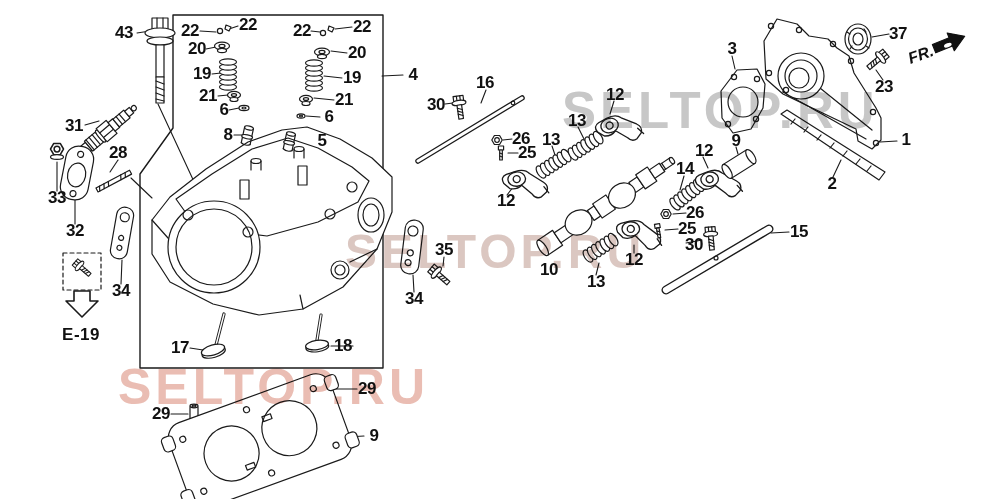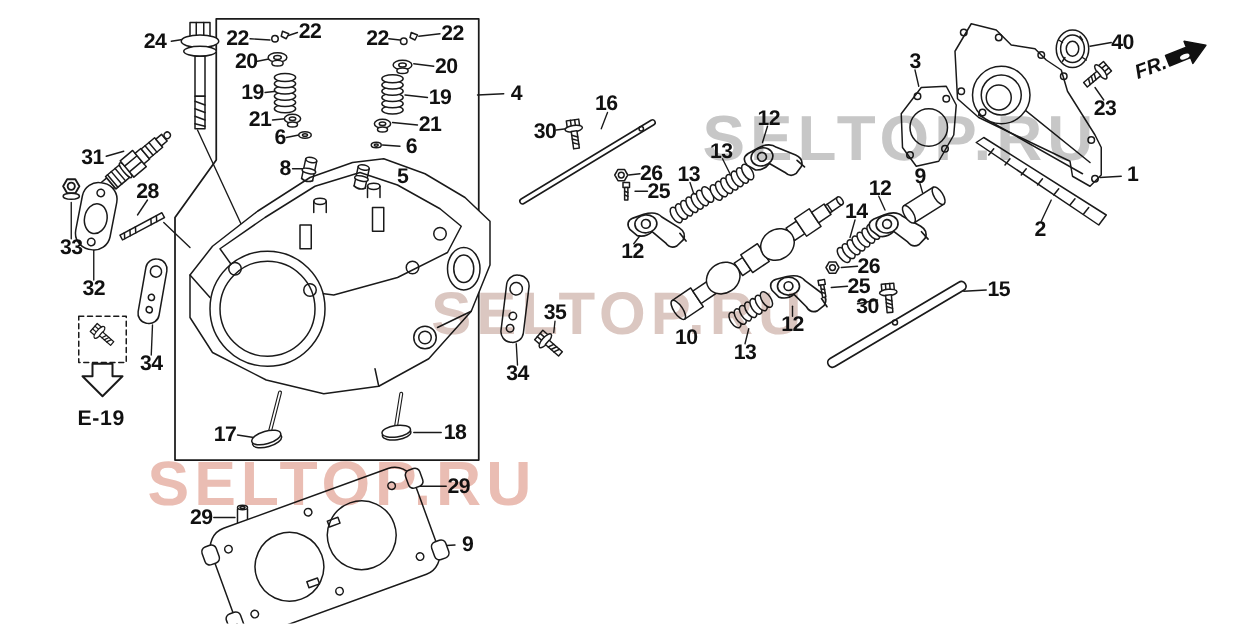--- a/index.html
+++ b/index.html
@@ -422,21 +422,21 @@
     </g>
   </svg>
 
   <div class="layer" id="wm-layer">
       <span class="watermark" style="left: 562px; top: 88px; font-size: 51px; color: rgb(199, 199, 199);">SELTOP.RU</span>
       <span class="watermark" style="left: 345px; top: 230px; font-size: 48px; color: rgb(219, 199, 193);">SELTOP.RU</span>
       <span class="watermark" style="left: 118px; top: 365px; font-size: 50px; color: rgb(234, 189, 179);">SELTOP.RU</span>
     </div>
 
   <div class="layer" id="label-layer">
-      <span class="plabel" style="left: 124px; top: 33px;">24</span>
+      <span class="plabel" style="left: 124px; top: 33px;">43</span>
       <span class="plabel" style="left: 190px; top: 31px;">22</span>
       <span class="plabel" style="left: 248px; top: 25px;">22</span>
       <span class="plabel" style="left: 197px; top: 49px;">20</span>
       <span class="plabel" style="left: 202px; top: 74px;">19</span>
       <span class="plabel" style="left: 208px; top: 96px;">21</span>
       <span class="plabel" style="left: 224px; top: 110px;">6</span>
       <span class="plabel" style="left: 228px; top: 135px;">8</span>
       <span class="plabel" style="left: 302px; top: 31px;">22</span>
       <span class="plabel" style="left: 362px; top: 27px;">22</span>
       <span class="plabel" style="left: 357px; top: 53px;">20</span>
@@ -444,21 +444,21 @@
       <span class="plabel" style="left: 344px; top: 100px;">21</span>
       <span class="plabel" style="left: 329px; top: 117px;">6</span>
       <span class="plabel" style="left: 322px; top: 141px;">5</span>
       <span class="plabel" style="left: 413px; top: 75px;">4</span>
       <span class="plabel" style="left: 74px; top: 126px;">31</span>
       <span class="plabel" style="left: 118px; top: 153px;">28</span>
       <span class="plabel" style="left: 57px; top: 198px;">33</span>
       <span class="plabel" style="left: 75px; top: 231px;">32</span>
       <span class="plabel" style="left: 121px; top: 291px;">34</span>
       <span class="plabel" style="left: 180px; top: 348px;">17</span>
-      <span class="plabel" style="left: 364px; top: 346px;">18</span>
+      <span class="plabel" style="left: 343px; top: 346px;">18</span>
       <span class="plabel" style="left: 161px; top: 414px;">29</span>
       <span class="plabel" style="left: 367px; top: 389px;">29</span>
       <span class="plabel" style="left: 374px; top: 436px;">9</span>
       <span class="plabel" style="left: 436px; top: 105px;">30</span>
       <span class="plabel" style="left: 485px; top: 83px;">16</span>
       <span class="plabel" style="left: 521px; top: 139px;">26</span>
       <span class="plabel" style="left: 527px; top: 153px;">25</span>
       <span class="plabel" style="left: 551px; top: 140px;">13</span>
       <span class="plabel" style="left: 577px; top: 121px;">13</span>
       <span class="plabel" style="left: 615px; top: 95px;">12</span>
@@ -469,21 +469,21 @@
       <span class="plabel" style="left: 685px; top: 169px;">14</span>
       <span class="plabel" style="left: 704px; top: 151px;">12</span>
       <span class="plabel" style="left: 736px; top: 141px;">9</span>
       <span class="plabel" style="left: 695px; top: 213px;">26</span>
       <span class="plabel" style="left: 687px; top: 229px;">25</span>
       <span class="plabel" style="left: 694px; top: 245px;">30</span>
       <span class="plabel" style="left: 444px; top: 250px;">35</span>
       <span class="plabel" style="left: 414px; top: 299px;">34</span>
       <span class="plabel" style="left: 799px; top: 232px;">15</span>
       <span class="plabel" style="left: 732px; top: 49px;">3</span>
-      <span class="plabel" style="left: 898px; top: 34px;">40</span>
+      <span class="plabel" style="left: 898px; top: 34px;">37</span>
       <span class="plabel" style="left: 884px; top: 87px;">23</span>
       <span class="plabel" style="left: 906px; top: 140px;">1</span>
       <span class="plabel" style="left: 832px; top: 184px;">2</span>
     </div>
 
   <span class="e19-label">E-19</span>
   <span class="fr-label">FR.</span>
 </div>
 
 </body></html>

